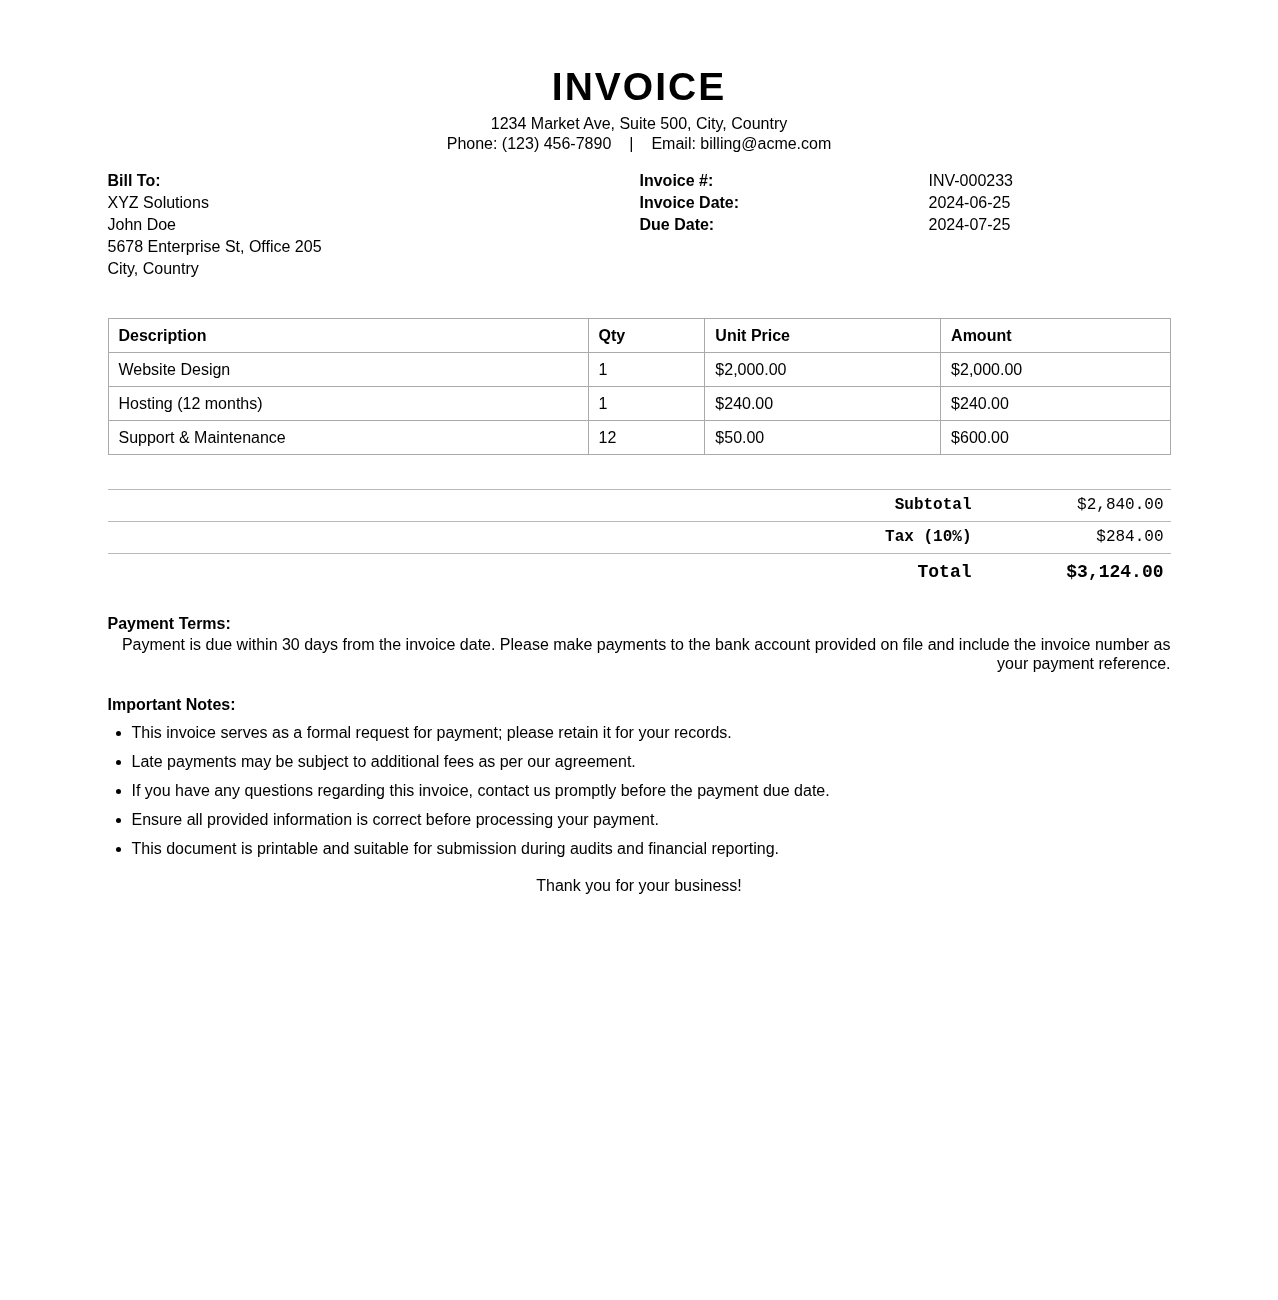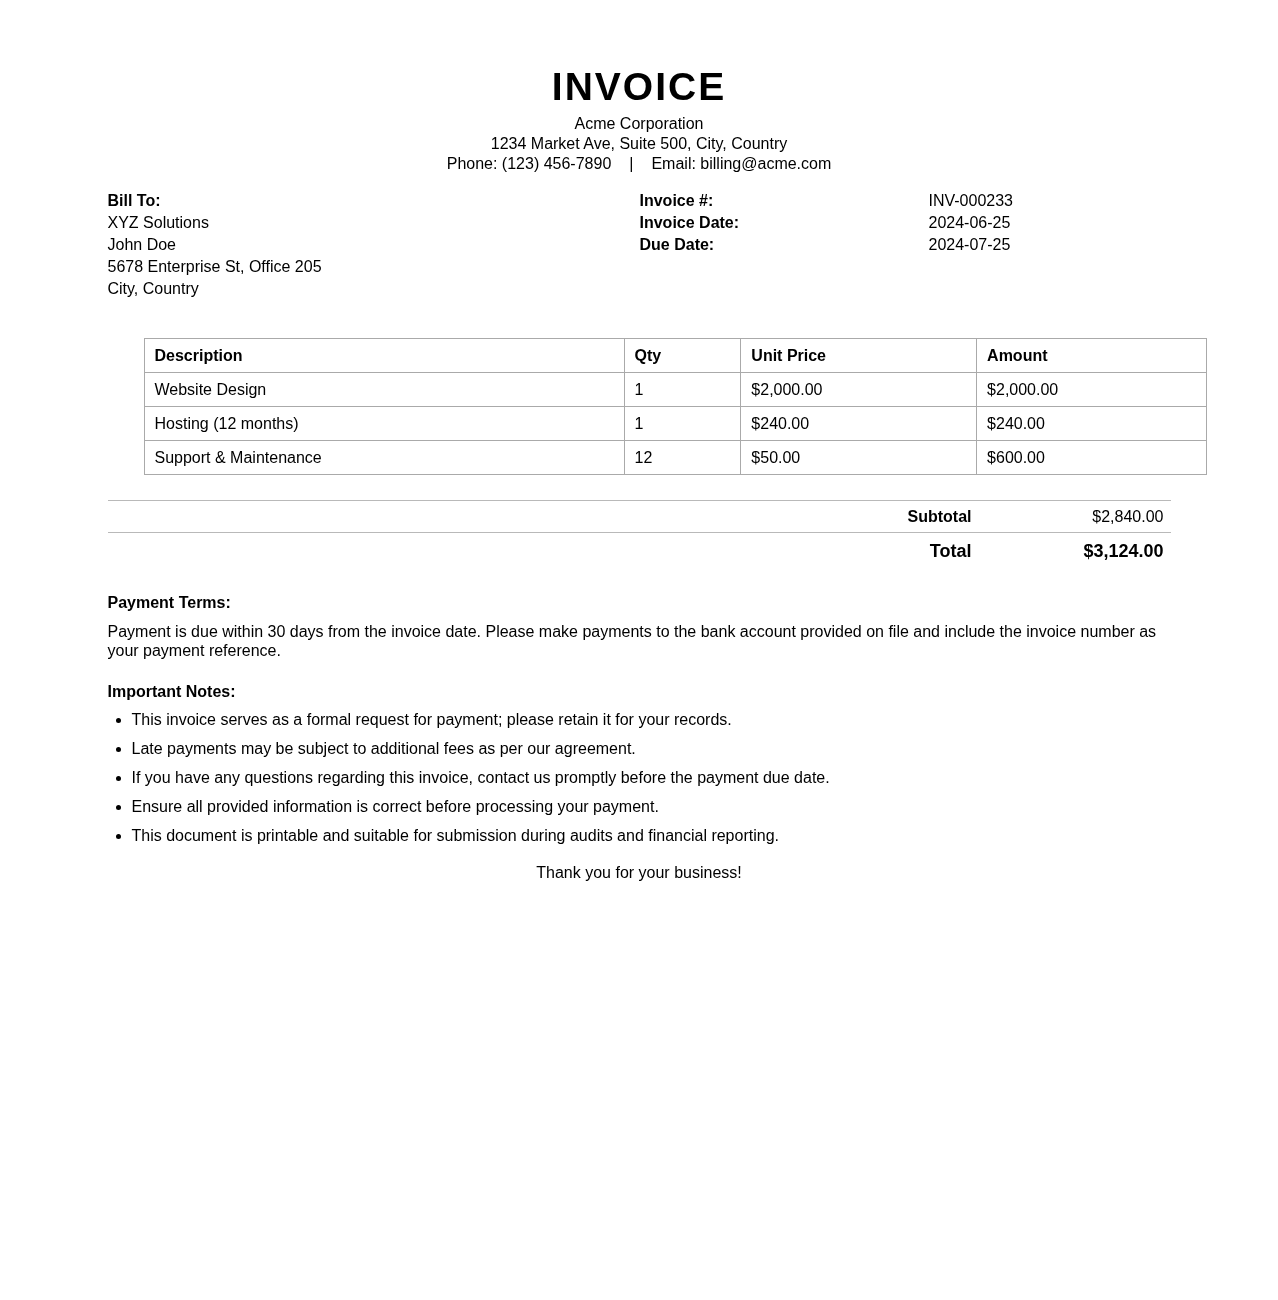--- a/index.html
+++ b/index.html
@@ -21,53 +21,52 @@
   .info-row { display:flex; margin-top:16px; }
   .bill-to { flex:1; }
   .bill-to > div { line-height:22px; }
   .bold { font-weight:bold; }
   .meta { width:531px; }
   .meta-row { display:flex; line-height:22px; }
   .meta-label { width:289px; font-weight:bold; }
   .meta-value { flex:1; }
 
   
-  table.items { width:100%; border-collapse:collapse; margin-top:38px;margin-left:36px; }
+  table.items { width:100%; border-collapse:collapse; margin-top:38px; }
   table.items th, table.items td { border:1px solid var(--table-border); padding:7px 10px;
     text-align:left; font-size:16px; line-height:19px; }
   table.items th { font-weight:bold; }
   col.c-desc { width:45.2%; } col.c-qty { width:11%; }
   col.c-price { width:22.2%; } col.c-amount { width:21.6%; }
 
   
-  .totals { margin-top:25px; }
+  .totals { margin-top:34px;font-family:Liberation Mono, monospace; }
   .totals-row { display:flex; justify-content:flex-end; align-items:center;
     border-top:1px solid var(--totals-divider); padding:6px 0; }
   .totals-label { font-weight:bold; text-align:right; }
   .totals-value { width:199px; text-align:right; padding-right:7px; }
   .totals-row.total-row { padding:8px 0; font-size:18px; }
   .totals-row.total-row .totals-value { font-weight:bold; }
 
   
   .section-heading { font-weight:bold; margin:22px 0 0; font-size:16px; line-height:20px; }
-  .terms-body { margin:9px 0 0; line-height:19px; }
+  .terms-body { margin:1px 0 0; line-height:19px;text-align:right; }
   ul.notes-list { margin:8px 0 0; padding-left:24px; }
   ul.notes-list li { margin-bottom:10px; line-height:19px; }
 
   .thank-you { text-align:center; margin-top:18px; line-height:20px; }
 </style>
 </head>
 <body>
 
 <div class="page">
 
   <h1 class="doc-title">INVOICE</h1>
 
   <div class="company-block">
-    <div>Acme Corporation</div>
     <div>1234 Market Ave, Suite 500, City, Country</div>
     <div class="contact-line">
       <span>Phone: (123) 456-7890</span>
       <span>|</span>
       <span>Email: billing@acme.com</span>
     </div>
   </div>
 
   <div class="info-row">
     <div class="bill-to">
@@ -128,20 +127,24 @@
         <td>$600.00</td>
       </tr>
     </tbody>
   </table>
 
   <div class="totals">
     <div class="totals-row">
       <span class="totals-label">Subtotal</span>
       <span class="totals-value">$2,840.00</span>
     </div>
+    <div class="totals-row">
+      <span class="totals-label">Tax (10%)</span>
+      <span class="totals-value">$284.00</span>
+    </div>
     <div class="totals-row total-row">
       <span class="totals-label">Total</span>
       <span class="totals-value">$3,124.00</span>
     </div>
   </div>
 
   <div class="section-heading">Payment Terms:</div>
   <p class="terms-body">Payment is due within 30 days from the invoice date. Please make payments to the bank account provided on file and include the invoice number as your payment reference.</p>
 
   <div class="section-heading">Important Notes:</div>

